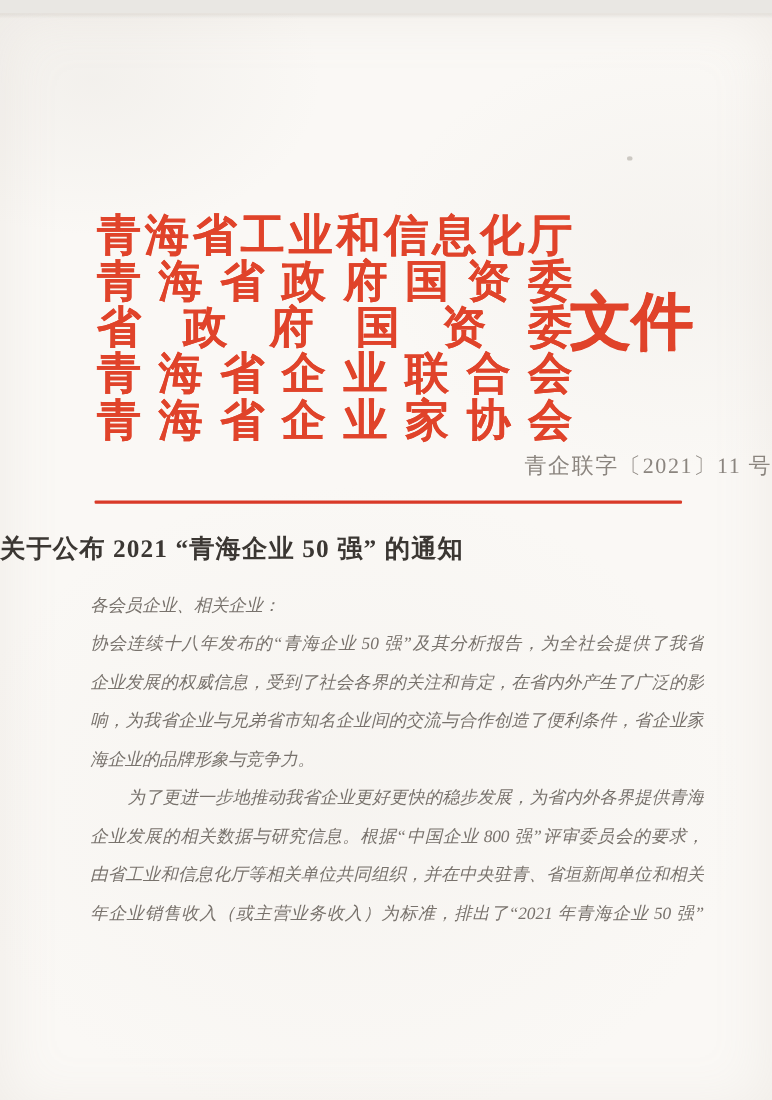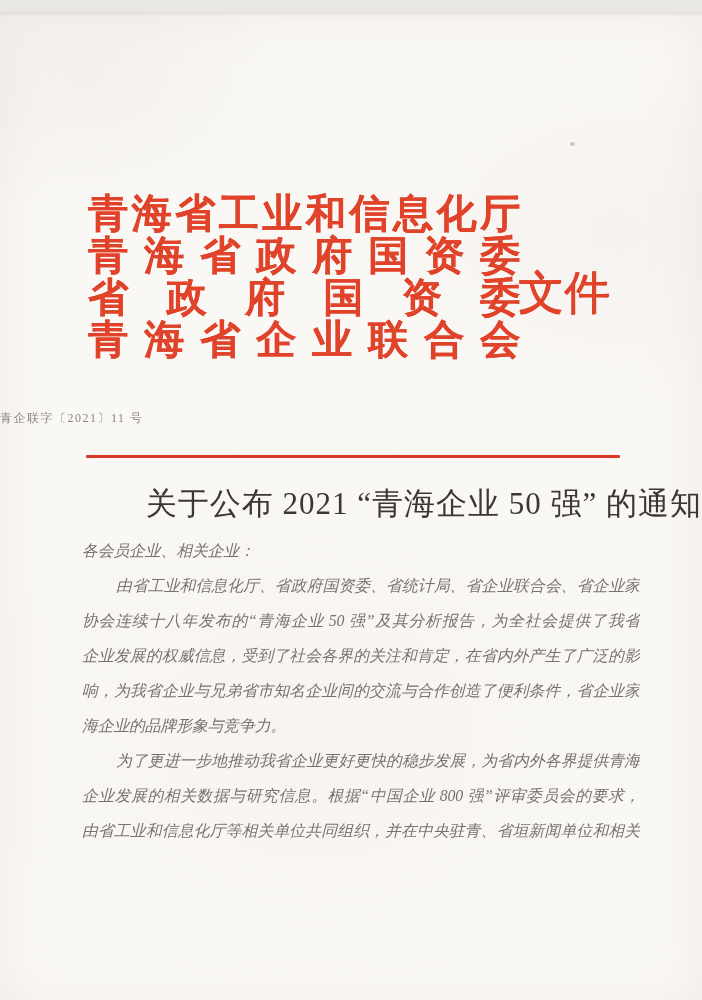--- a/index.html
+++ b/index.html
@@ -40,57 +40,57 @@
     text-align: justify;
     text-align-last: justify;
     white-space: nowrap;
     letter-spacing: 0;
     text-shadow: 0.4px 0 0 #e0432a;
   }
   .lh-docword {
     position: absolute;
     left: 518px;
     top: 249px;
-    font-size: 46px;
+    font-size: 56px;
     line-height: 64px;
-    font-weight: 400;
+    font-weight: 700;
     color: #e0432a;
     letter-spacing: 0;
     text-shadow: 0.8px 0 0 #e0432a, 0 0.8px 0 #e0432a;
   }
 
   
   .doc-number {
     position: absolute;
     left: 0;
     top: 398px;
     width: 100%;
-    text-align: left;
-    font-size: 12px;
+    text-align: right;
+    font-size: 20px;
     letter-spacing: 1.5px;
     color: #8b857f;
   }
   .red-rule {
     position: absolute;
     left: 86px;
     top: 443px;
     width: 534px;
     height: 3px;
     background: #d93a28;
     border-radius: 1px;
   }
   .doc-title {
     position: absolute;
     left: 0;
     top: 471px;
     width: 100%;
     margin: 0;
-    text-align: right;
-    font-size: 31px;
-    font-weight: normal;
+    text-align: left;
+    font-size: 23px;
+    font-weight: bold;
     letter-spacing: 1px;
     color: #3b3733;
   }
 
   
   .body-text {
     position: absolute;
     left: 82px;
     top: 521px;
     width: 558px;
@@ -125,35 +125,36 @@
 
 <div class="page">
 
   <div class="speck"></div>
 
   <div class="letterhead">
     <div class="lh-line">青海省工业和信息化厅</div>
     <div class="lh-line">青海省政府国资委</div>
     <div class="lh-line">省政府国资委</div>
     <div class="lh-line">青海省企业联合会</div>
+    <div class="lh-line">青海省企业家协会</div>
   </div>
 
   <div class="lh-docword">文件</div>
 
   <div class="doc-number">青企联字〔2021〕11 号</div>
 
   <div class="red-rule"></div>
 
   <h1 class="doc-title">关于公布 2021 “青海企业 50 强” 的通知</h1>
 
   <div class="body-text">
     <div class="bline">各会员企业、相关企业：</div>
-    <div class="bline fill indent">由省工业和信息化厅、省政府国资委、省统计局、省企业联合会、省企业家</div>
     <div class="bline fill">协会连续十八年发布的“青海企业 50 强”及其分析报告，为全社会提供了我省</div>
     <div class="bline fill">企业发展的权威信息，受到了社会各界的关注和肯定，在省内外产生了广泛的影</div>
     <div class="bline fill">响，为我省企业与兄弟省市知名企业间的交流与合作创造了便利条件，省企业家</div>
     <div class="bline">海企业的品牌形象与竞争力。</div>
     <div class="bline fill indent">为了更进一步地推动我省企业更好更快的稳步发展，为省内外各界提供青海</div>
     <div class="bline fill">企业发展的相关数据与研究信息。根据“中国企业 800 强”评审委员会的要求，</div>
     <div class="bline fill">由省工业和信息化厅等相关单位共同组织，并在中央驻青、省垣新闻单位和相关</div>
+    <div class="bline fill">年企业销售收入（或主营业务收入）为标准，排出了“2021 年青海企业 50 强”</div>
   </div>
 
 </div>
 
 </body></html>

